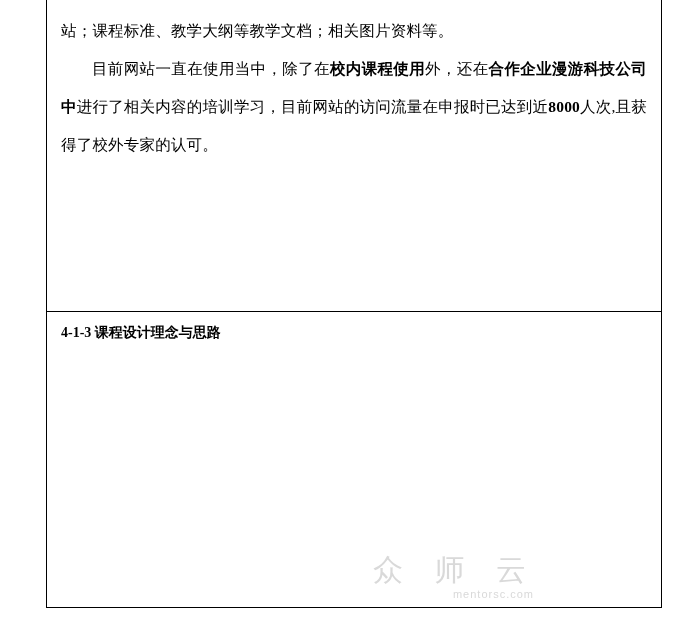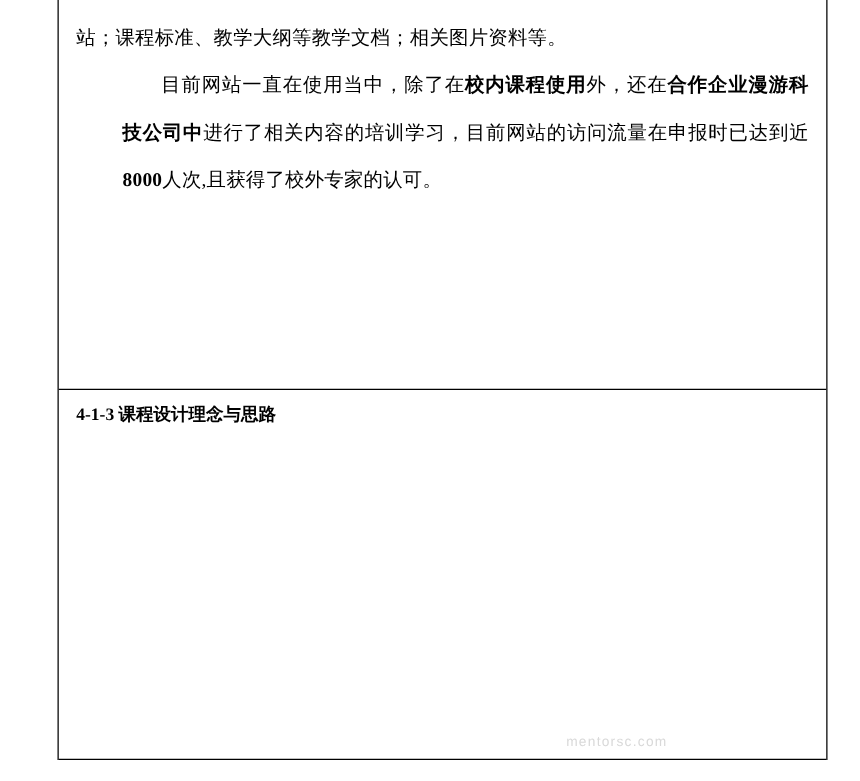--- a/index.html
+++ b/index.html
@@ -57,21 +57,20 @@
   .para {
     font-size: 15.5px;
     line-height: 38px;
     letter-spacing: 0.2px;
     text-align: justify;
     margin: 0;
   }
 
   .para.first-line-indent {
     text-indent: 2em;
-    margin-left: 37px;
   }
 
   .bold {
     font-weight: bold;
   }
 
   .heading {
     font-size: 14px;
     font-weight: bold;
     line-height: 30px;
@@ -99,20 +98,21 @@
     line-height: 34px;
     white-space: nowrap;
   }
   .watermark-sub {
     font-family: "Liberation Sans", sans-serif;
     font-size: 11px;
     color: #d9d9d9;
     letter-spacing: 1px;
     line-height: 14px;
     white-space: nowrap;
+    text-align: right;
     padding-right: 4px;
   }
 
   
   .gutter-right {
     position: absolute;
     right: 0;
     top: 0;
     width: 26px;
     height: 625px;
@@ -142,16 +142,17 @@
       <p class="para first-line-indent"><span>目前网站一直在使用当中，除了在</span><span class="bold">校内课程使用</span><span>外，还在</span><span class="bold">合作企业漫游科技公司中</span><span>进行了相关内容的培训学习，目前网站的访问流量在申报时已达到近</span><span class="bold">8000</span><span>人次,且获得了校外专家的认可。</span></p>
     </div>
 
     <div class="cell cell-bottom">
       <p class="heading">4-1-3 课程设计理念与思路</p>
     </div>
 
   </div>
 
   <div class="watermark">
+    <div class="watermark-main">众 师 云</div>
     <div class="watermark-sub">mentorsc.com</div>
   </div>
 
 </div>
 
 </body></html>

